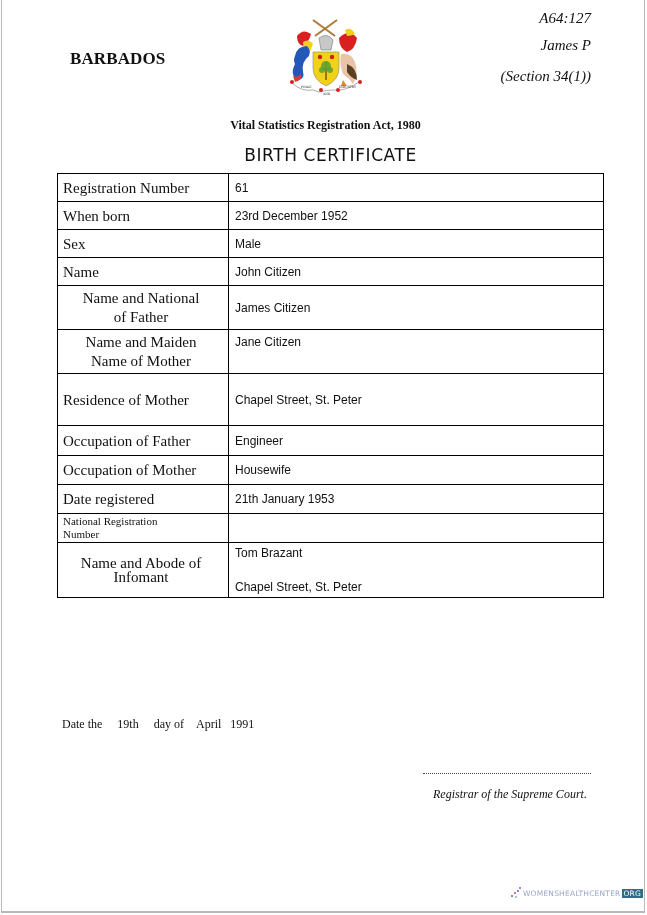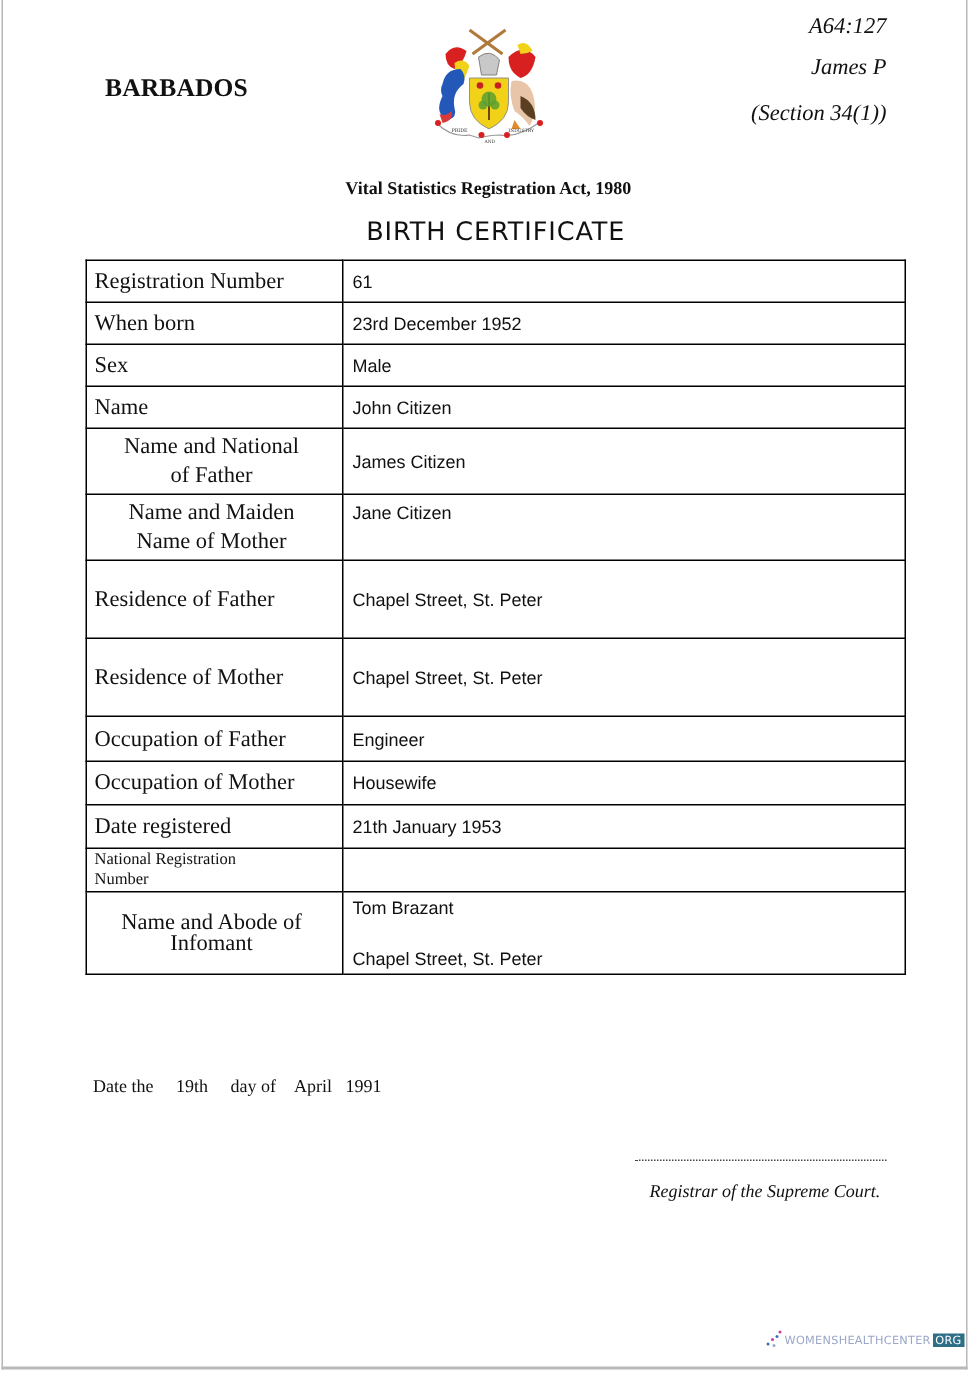--- a/index.html
+++ b/index.html
@@ -112,24 +112,20 @@
       <td class="val">James Citizen</td>
     </tr>
     <tr style="height:44px">
       <td class="lbl center">
         <div>Name and Maiden</div>
         <div>Name of Mother</div>
       </td>
       <td class="val top">Jane Citizen</td>
     </tr>
     <tr style="height:52px">
-      <td class="lbl">Residence of Father</td>
-      <td class="val">Chapel Street, St. Peter</td>
-    </tr>
-    <tr style="height:52px">
       <td class="lbl">Residence of Mother</td>
       <td class="val">Chapel Street, St. Peter</td>
     </tr>
     <tr style="height:30px">
       <td class="lbl">Occupation of Father</td>
       <td class="val">Engineer</td>
     </tr>
     <tr style="height:29px">
       <td class="lbl">Occupation of Mother</td>
       <td class="val">Housewife</td>

